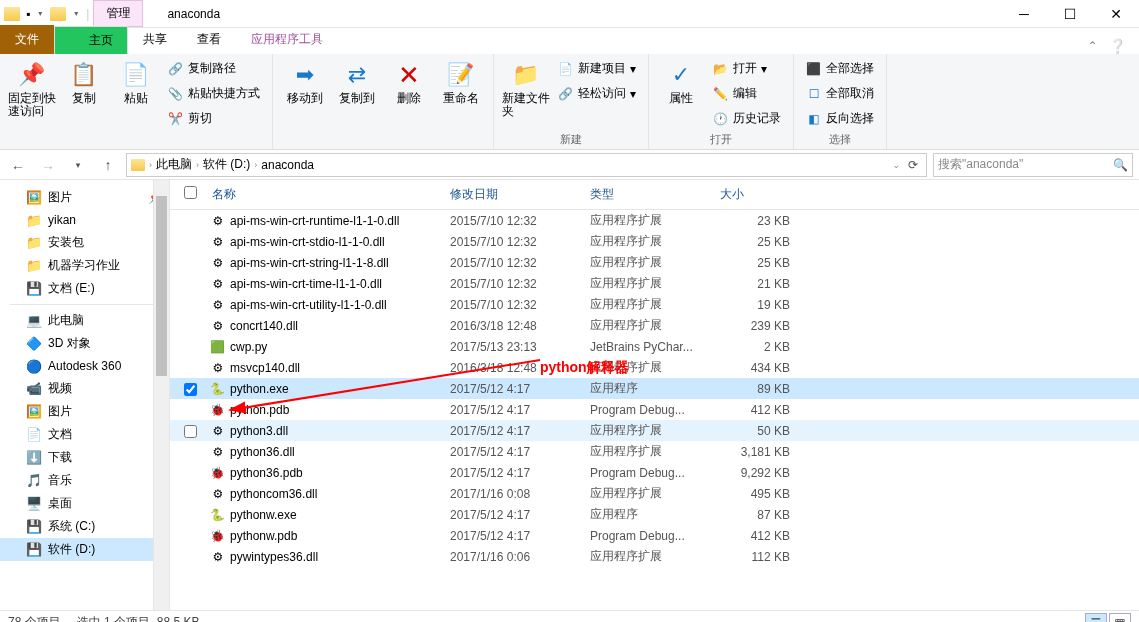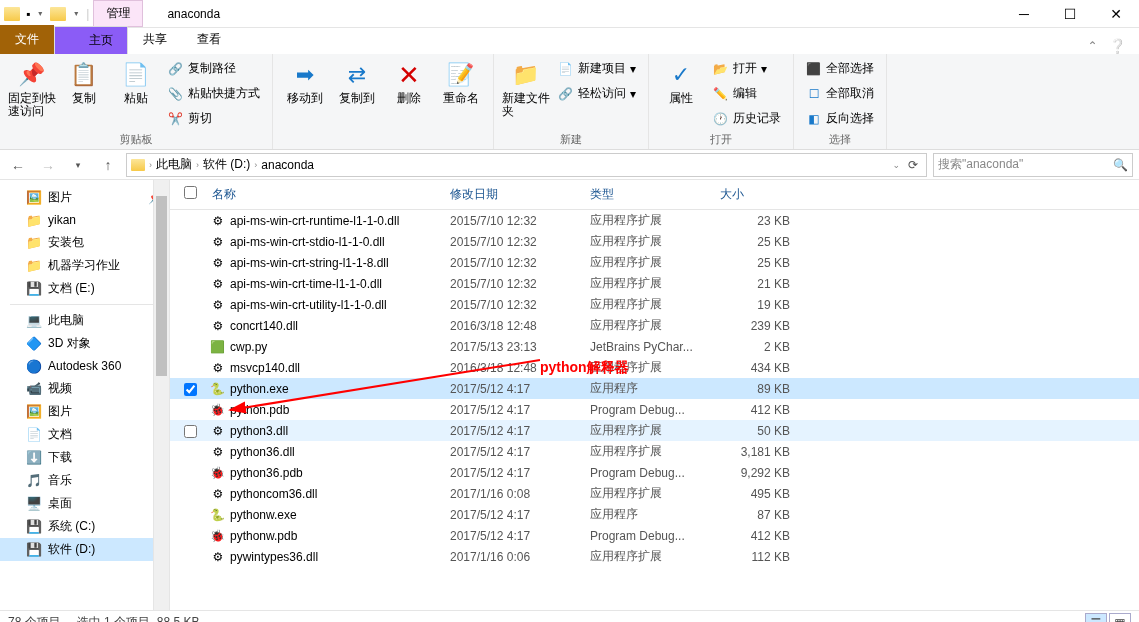--- a/index.html
+++ b/index.html
@@ -8,21 +8,21 @@
 .qat { display: flex; align-items: center; padding: 0 4px; gap: 6px; }
 .folder-icon { width: 16px; height: 14px; background: linear-gradient(#fce699, #f7c948); border-radius: 1px; display: inline-block; }
 .dd { font-size: 8px; color: #666; margin: 0 2px; }
 .tab-label { background: #fbe5f8; padding: 4px 12px; border: 1px solid #e0c0dc; }
 .win-title { margin-left: 24px; }
 .win-controls { margin-left: auto; display: flex; }
 .win-btn { width: 46px; height: 28px; display: flex; align-items: center; justify-content: center; font-size: 14px; }
 .menu-tabs { height: 26px; background: #fff; display: flex; align-items: flex-end; }
 .menu-tab { padding: 5px 14px; border: 1px solid transparent; }
 .menu-tab.file { background: #a16207; color: #fff; }
-.menu-tab.active { background: #8b5cf6; border: 1px solid #ddd; border-bottom: none; padding-left: 34px; }
+.menu-tab.active { background: #22c55e; border: 1px solid #ddd; border-bottom: none; padding-left: 34px; }
 .menu-tab.purple { color: #a0519f; }
 .help-area { margin-left: auto; display: flex; align-items: center; gap: 12px; padding-right: 12px; }
 .ribbon { height: 96px; background: #f5f6f7; border-bottom: 1px solid #ddd; display: flex; }
 .ribbon-group { border-right: 1px solid #e5e5e5; padding: 4px 8px 2px; display: flex; flex-direction: column; }
 .group-body { display: flex; flex: 1; gap: 4px; align-items: flex-start; }
 .group-label { text-align: center; color: #666; font-size: 11px; padding-top: 2px; }
 .big-btn { display: flex; flex-direction: column; align-items: center; justify-content: flex-start; width: 48px; padding-top: 4px; gap: 4px; }
 .big-btn .ic { width: 26px; height: 26px; display: flex; align-items: center; justify-content: center; font-size: 22px; }
 .big-btn span { text-align: left; line-height: 13px; }
 .small-btns { display: flex; flex-direction: column; gap: 4px; }
@@ -84,20 +84,21 @@
     <div class="win-btn">☐</div>
     <div class="win-btn">✕</div>
   </div>
 </div>
 
 <div class="menu-tabs">
   <div class="menu-tab file">文件</div>
   <div class="menu-tab active">主页</div>
   <div class="menu-tab">共享</div>
   <div class="menu-tab">查看</div>
+  <div class="menu-tab purple">应用程序工具</div>
   <div class="help-area">
     <span style="color:#888">⌃</span>
     <span style="color:#1979ca;font-size:14px">❔</span>
   </div>
 </div>
 
 <div class="ribbon">
   <div class="ribbon-group">
     <div class="group-body">
       <div class="big-btn">
@@ -120,21 +121,20 @@
         <div class="small-btn">
             <span class="ic">📎</span>
             <span>粘贴快捷方式</span>
           </div>
         <div class="small-btn">
             <span class="ic">✂️</span>
             <span>剪切</span>
           </div>
       </div>
     </div>
-    <div class="group-label">剪贴板</div>
   </div>
   <div class="ribbon-group">
     <div class="group-body">
       <div class="big-btn">
           <div class="ic" style="color:#1979ca">➡</div>
           <span>移动到</span>
         </div>
       <div class="big-btn">
           <div class="ic" style="color:#1979ca">⇄</div>
           <span>复制到</span>

